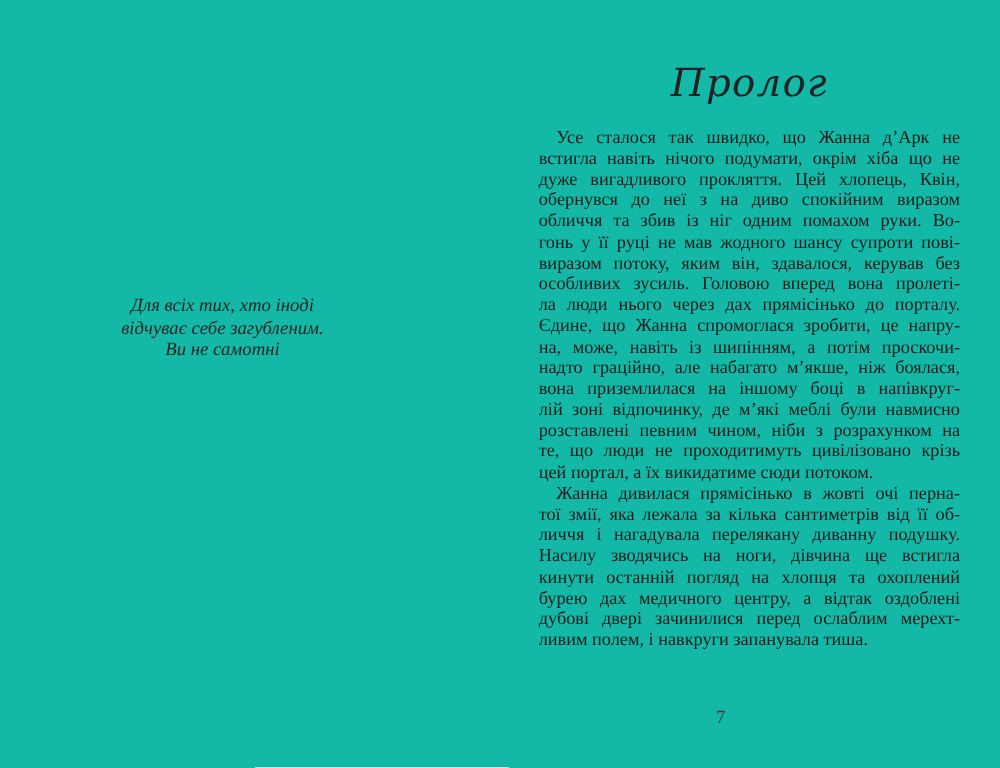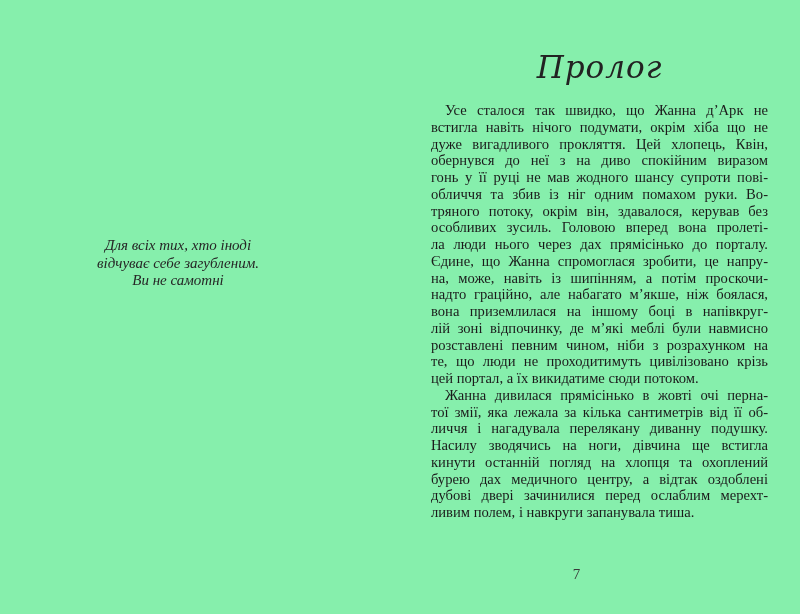--- a/index.html
+++ b/index.html
@@ -14,21 +14,21 @@
     background: #ffffff;
     overflow: hidden;
     font-family: "Liberation Serif", serif;
     color: #1d1d1d;
   }
   .page {
     position: absolute;
     top: 0;
     height: 614px;
     width: 400px;
-    background: #86efac;
+    background: #14b8a6;
   }
   .page.left  { left: 0; }
   .page.right { left: 400px; }
 
   
   .dedication {
     position: absolute;
     left: 48px;
     top: 237px;
     width: 260px;
@@ -99,23 +99,23 @@
 
   <section class="page right">
     <h1 class="chapter-title">Пролог</h1>
 
     <div class="body-text">
         <div class="paragraph">
           <div class="line first">Усе сталося так швидко, що Жанна д’Арк не</div>
           <div class="line">встигла навіть нічого подумати, окрім хіба що не</div>
           <div class="line">дуже вигадливого прокляття. Цей хлопець, Квін,</div>
           <div class="line">обернувся до неї з на диво спокійним виразом</div>
+          <div class="line">обличчя та збив із ніг одним помахом руки. Во-</div>
           <div class="line">гонь у її руці не мав жодного шансу супроти пові-</div>
-          <div class="line">обличчя та збив із ніг одним помахом руки. Во-</div>
-          <div class="line">тряного потоку, окрім він, здавалося, керував без</div>
+          <div class="line">виразом потоку, яким він, здавалося, керував без</div>
           <div class="line">особливих зусиль. Головою вперед вона пролеті-</div>
           <div class="line">ла люди нього через дах прямісінько до порталу.</div>
           <div class="line">Єдине, що Жанна спромоглася зробити, це напру-</div>
           <div class="line">на, може, навіть із шипінням, а потім проскочи-</div>
           <div class="line">надто граційно, але набагато м’якше, ніж боялася,</div>
           <div class="line">вона приземлилася на іншому боці в напівкруг-</div>
           <div class="line">лій зоні відпочинку, де м’які меблі були навмисно</div>
           <div class="line">розставлені певним чином, ніби з розрахунком на</div>
           <div class="line">те, що люди не проходитимуть цивілізовано крізь</div>
           <div class="line last">цей портал, а їх викидатиме сюди потоком.</div>

